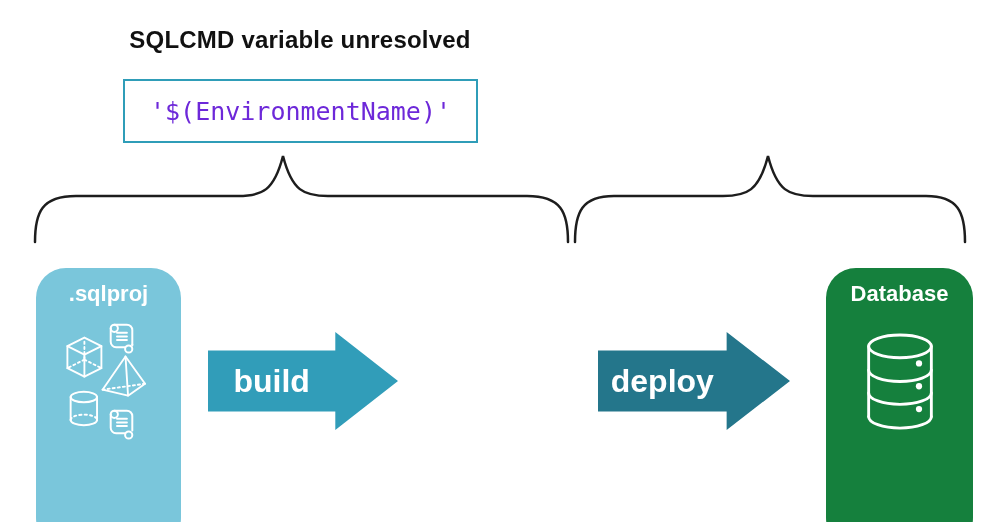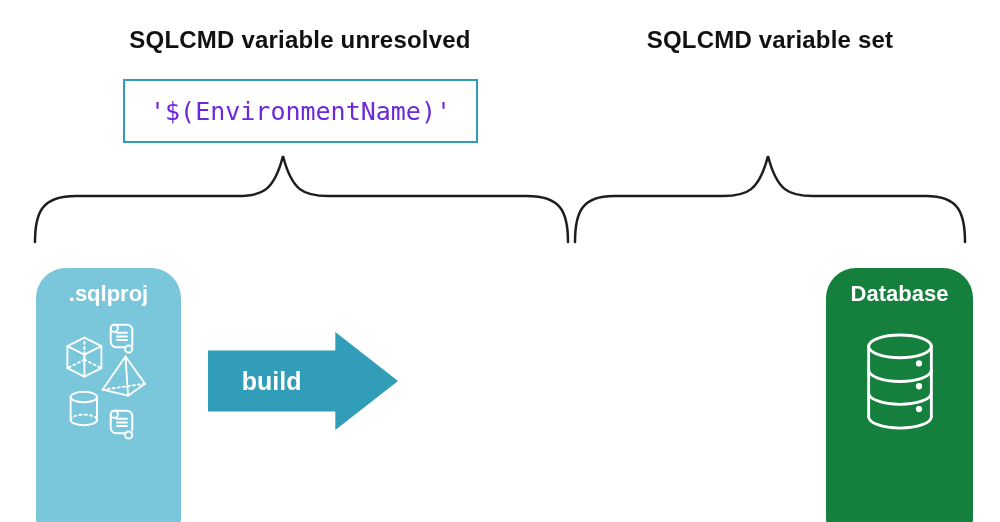--- a/index.html
+++ b/index.html
@@ -28,29 +28,28 @@
 
   .node-icon{position:absolute;display:block;}
   #sqlproj-icons{left:15px;top:54px;}
   #package-icon-svg{left:14px;top:58px;}
   #database-icon-svg{left:36px;top:64px;}
 
   .block-arrow{position:absolute;top:332px;height:98px;display:flex;align-items:center;
                clip-path:polygon(0 19%,67% 19%,67% 0,100% 50%,67% 100%,67% 81%,0 81%);}
   #build-arrow{left:208px;width:190px;background:#319DB9;}
   #deploy-arrow{left:598px;width:192px;background:#24768B;}
-  .arrow-label{width:67%;text-align:center;font-size:25px;font-weight:bold;color:#ffffff;}
+  .arrow-label{width:67%;text-align:center;font-size:32px;font-weight:bold;color:#ffffff;}
 </style>
 </head>
 <body>
 
 <div id="canvas">
 
   <div class="heading" id="heading-unresolved">SQLCMD variable unresolved</div>
-  <div class="heading" id="heading-set">SQLCMD variable set</div>
 
   <div class="code-box" id="code-box-unresolved">
     <span class="code-text">'$(EnvironmentName)'</span>
   </div>
 
   <svg id="braces" width="1000" height="522" viewBox="0 0 1000 522">
     <path d="M35 242 C35 212 42 196 76 196 L238 196 C262 196 274 191 283 156
              C292 191 304 196 328 196 L527 196 C561 196 568 212 568 242" fill="none" stroke="#1d1d1d" stroke-width="2.5" stroke-linecap="round"></path>
     <path d="M575 242 C575 212 582 196 614 196 L723 196 C747 196 759 191 768 156
              C777 191 789 196 813 196 L926 196 C958 196 965 212 965 242" fill="none" stroke="#1d1d1d" stroke-width="2.5" stroke-linecap="round"></path>
@@ -97,20 +96,23 @@
         <path d="M10 12 h11 M10 16 h11 M10 20 h11"></path>
       </g>
     </svg>
   </div>
 
   <div class="block-arrow" id="build-arrow">
     <div class="arrow-label">build</div>
   </div>
 
 
+  <div class="block-arrow" id="deploy-arrow">
+    <div class="arrow-label">deploy</div>
+  </div>
 
   <div class="node" id="node-database">
     <div class="node-label">Database</div>
     <svg class="node-icon" id="database-icon-svg" width="76" height="99" viewBox="0 0 80 104" fill="none" stroke="#ffffff" stroke-width="3" stroke-linecap="round">
       <ellipse cx="40" cy="15" rx="33" ry="12"></ellipse>
       <path d="M7 15 V89 M73 15 V89"></path>
       <path d="M7 40 A33 12 0 0 0 73 40"></path>
       <path d="M7 64 A33 12 0 0 0 73 64"></path>
       <path d="M7 89 A33 12 0 0 0 73 89"></path>
       <circle cx="60" cy="33" r="3.3" fill="#ffffff" stroke="none"></circle>

